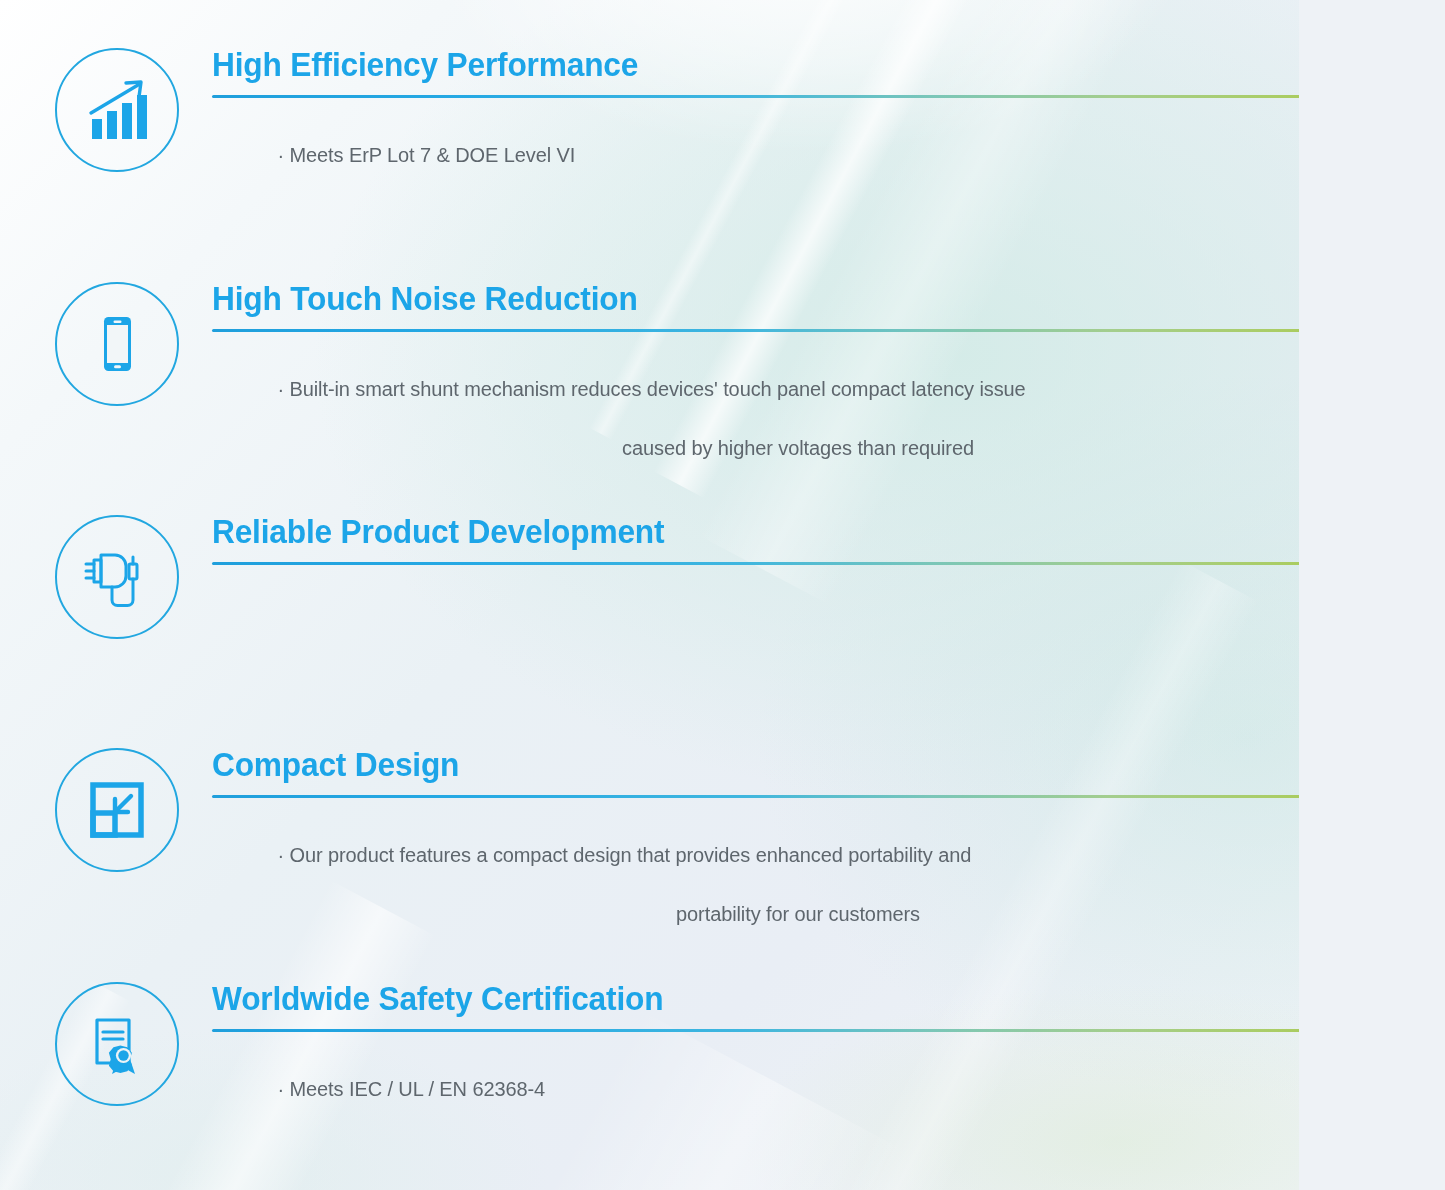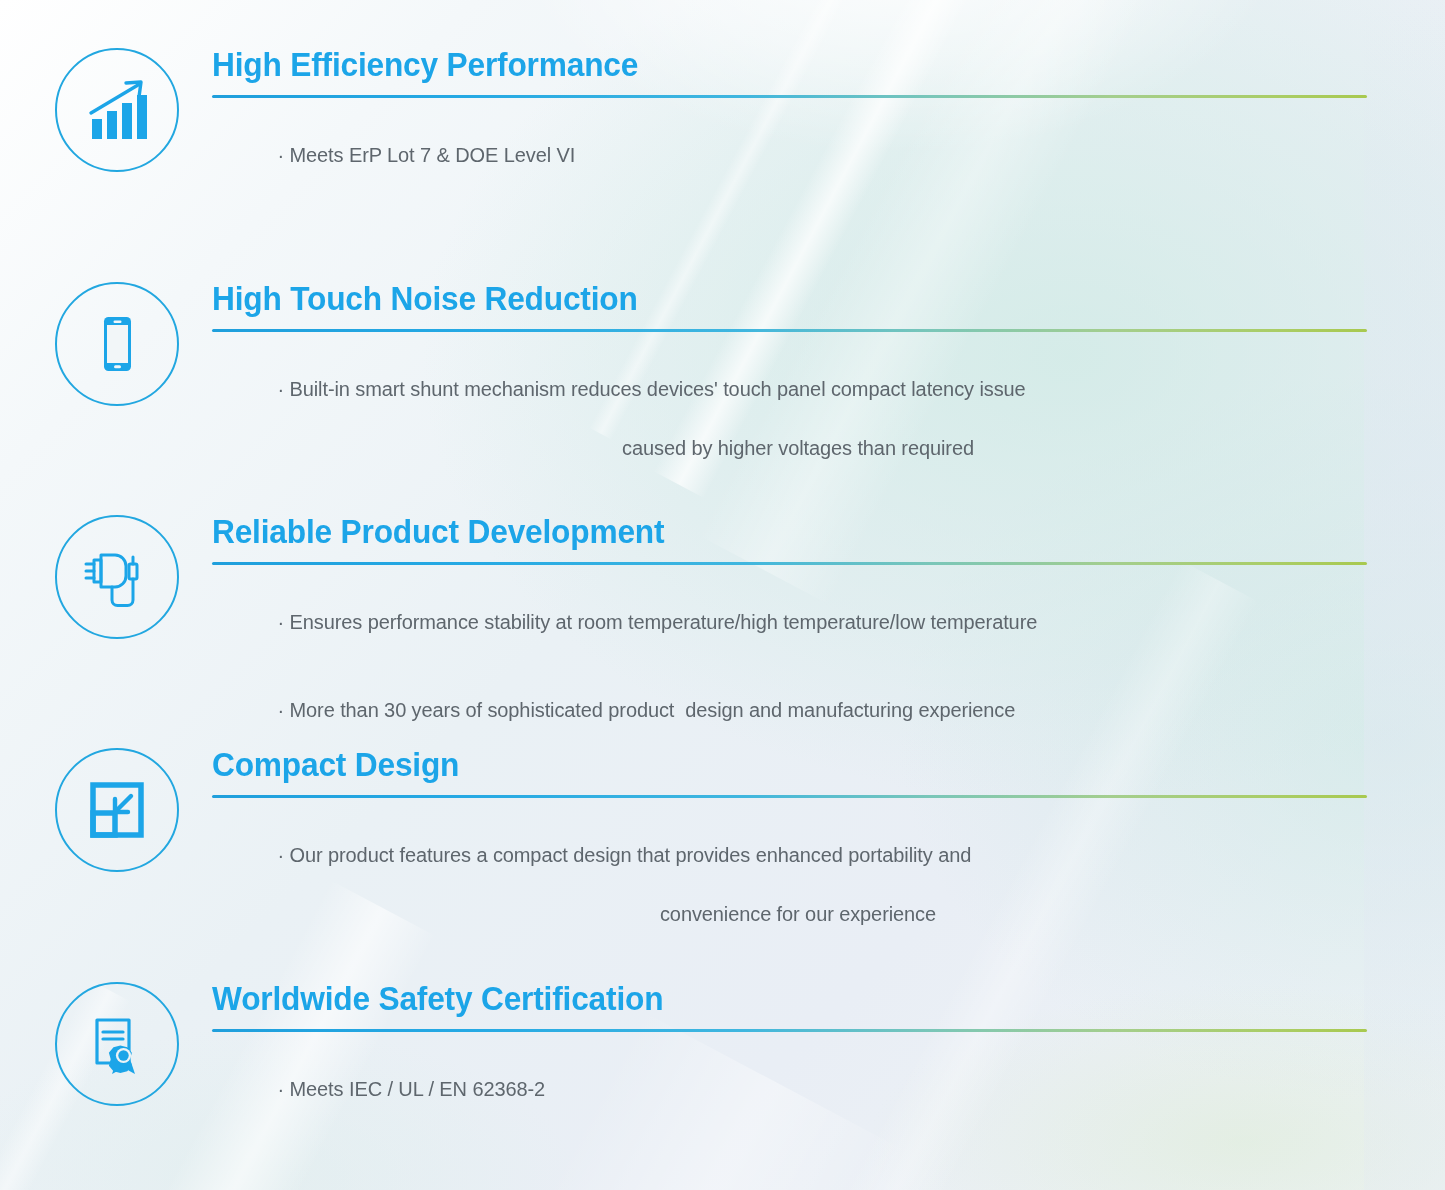--- a/index.html
+++ b/index.html
@@ -10,25 +10,26 @@
     width: 1445px;
     height: 1190px;
     font-family: "Liberation Sans", sans-serif;
     background: #eef2f6;
     overflow: hidden;
   }
 
   
   .page {
     position: relative;
-    width: 1445px;
+    width: 1280px;
     height: 1190px;
     overflow: hidden;
     background:
       linear-gradient(135deg, #ffffff 0%, #f4f8fa 18%, #eaf1f5 45%, #e9eef5 70%, #eef3f6 100%);
+    padding-left: 19px;
   }
   .bg-layer { position: absolute; inset: 0; pointer-events: none; }
 
   .bg-tealwash {
     background:
       radial-gradient(900px 620px at 74% 30%, rgba(206,234,228,0.75) 0%, rgba(206,234,228,0.30) 48%, rgba(206,234,228,0) 72%),
       radial-gradient(700px 520px at 96% 62%, rgba(200,231,226,0.55) 0%, rgba(200,231,226,0) 70%);
   }
   .bg-topglow {
     background:
@@ -219,28 +220,20 @@
               <path d="M33 48 v13 a5.5 5.5 0 0 0 5.5 5.5 h10 a5.5 5.5 0 0 0 5.5 -5.5 V40"></path>
               <rect x="50" y="25" width="8" height="15" rx="1.5"></rect>
               <path d="M54 18 v7"></path>
             </g>
           </svg>
         </div>
       </div>
       <div class="feature-body">
         <div class="feature-title">Reliable Product Development</div>
         <div class="feature-rule"></div>
-        <div class="feature-lines">
-          <div class="feature-line">
-            <span class="bullet">· </span><span>Ensures performance stability at room temperature/high temperature/low temperature</span>
-          </div>
-          <div class="feature-line">
-            <span class="bullet">· </span><span>More than 30 years of sophisticated product  design and manufacturing experience</span>
-          </div>
-        </div>
       </div>
     </div>
 
     <div class="feature" style="top:748px;">
       <div class="feature-icon-wrap">
         <div class="icon-ring"></div>
         <div class="icon-glyph">
           <svg width="70" height="70" viewBox="0 0 70 70" aria-hidden="true">
             <g fill="none" stroke="#1CA5E8" stroke-width="5.5">
               <rect x="11" y="10" width="48" height="50"></rect>
@@ -252,21 +245,21 @@
             </g>
           </svg>
         </div>
       </div>
       <div class="feature-body">
         <div class="feature-title">Compact Design</div>
         <div class="feature-rule"></div>
         <div class="feature-lines">
           <div class="feature-line">
             <span class="bullet">· </span><span>Our product features a compact design that provides enhanced portability and</span>
-            <span class="cont">convenience for our experience</span>
+            <span class="cont">portability for our customers</span>
           </div>
         </div>
       </div>
     </div>
 
     <div class="feature" style="top:982px;">
       <div class="feature-icon-wrap">
         <div class="icon-ring"></div>
         <div class="icon-glyph">
           <svg width="72" height="72" viewBox="0 0 72 72" aria-hidden="true">
@@ -285,20 +278,20 @@
               <path d="M50 54 L54 66 L47.5 62.5 L45 57 Z"></path>
             </g>
           </svg>
         </div>
       </div>
       <div class="feature-body">
         <div class="feature-title">Worldwide Safety Certification</div>
         <div class="feature-rule"></div>
         <div class="feature-lines">
           <div class="feature-line">
-            <span class="bullet">· </span><span>Meets IEC / UL / EN 62368-2</span>
+            <span class="bullet">· </span><span>Meets IEC / UL / EN 62368-4</span>
           </div>
         </div>
       </div>
     </div>
 
   </div>
 </div>
 
 </body></html>

